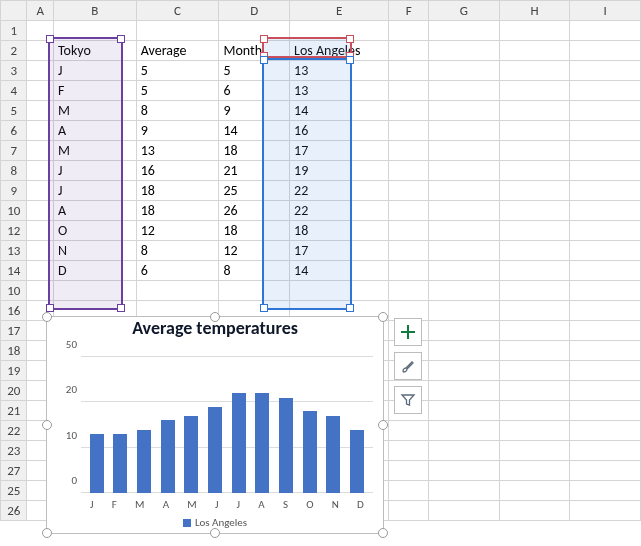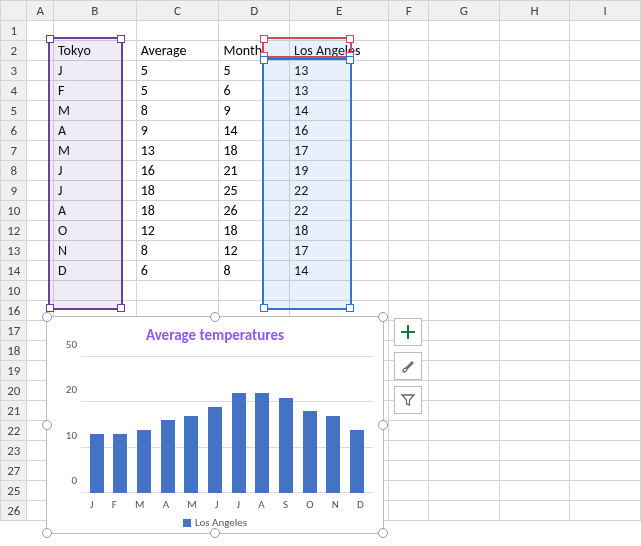--- a/index.html
+++ b/index.html
@@ -113,23 +113,23 @@
   .ch-e  { right:-5px; top:50%; margin-top:-5px; }
   .ch-w  { left:-5px; top:50%; margin-top:-5px; }
   .ch-ne { top:-5px; right:-5px; }
   .ch-nw { top:-5px; left:-5px; }
   .ch-se { bottom:-5px; right:-5px; }
   .ch-sw { bottom:-5px; left:-5px; }
 
   .chart-title {
     text-align: center;
     font-weight: bold;
-    font-size: 15px;
-    color: #8b5cf6;
-    margin-top: 9px;
+    font-size: 18px;
+    color: #0f172a;
+    margin-top: 0;
   }
   .plot {
     position: absolute;
     left: 34px;
     top: 40px;
     right: 10px;
     bottom: 40px;
   }
   .ygrid {
     position: absolute;

